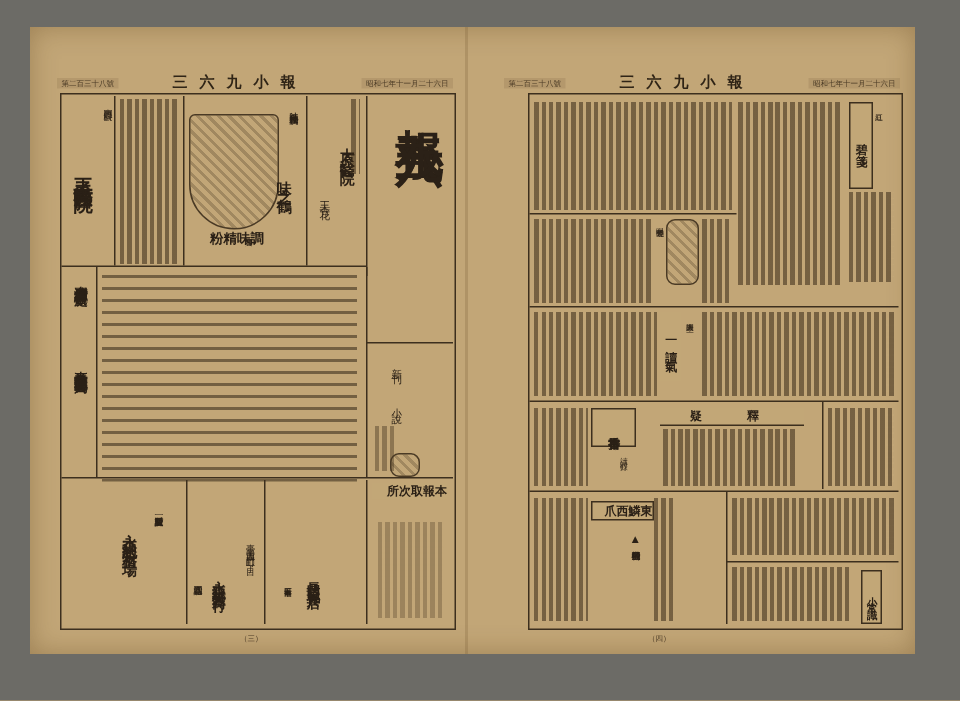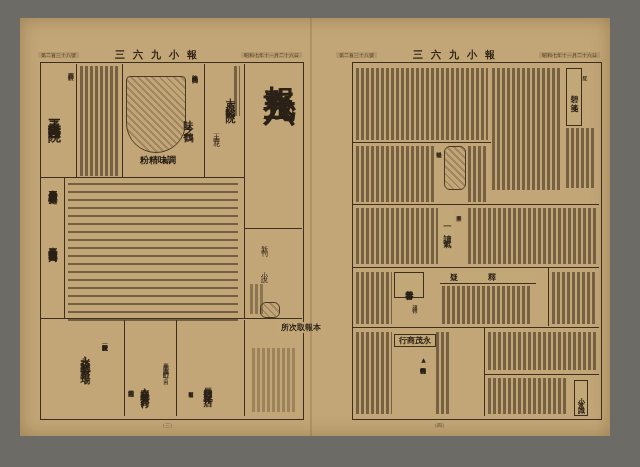--- a/index.html
+++ b/index.html
@@ -21,21 +21,21 @@
   .textblock{position:absolute;
     background-image:repeating-linear-gradient(90deg,rgba(55,40,22,.55) 0 3px,transparent 3px 5px),
                      repeating-linear-gradient(0deg,transparent 0 3px,rgba(194,166,119,.9) 3px 4px);}
   .grid-ad{position:absolute;
     background-image:repeating-linear-gradient(0deg,rgba(50,38,22,.55) 0 2px,transparent 2px 8px),
                      repeating-linear-gradient(90deg,transparent 0 4px,rgba(194,166,119,.8) 4px 5px);}
   .logo{position:absolute;writing-mode:vertical-rl;font-size:32px;font-weight:bold;color:#2b2117;letter-spacing:-2px;font-family:"DejaVu Serif",serif;}
   .ornament{position:absolute;border:1px solid #4a3a25;border-radius:4px 4px 30px 30px;
     background:repeating-linear-gradient(45deg,rgba(60,45,25,.25) 0 2px,transparent 2px 5px);}
   .boxhead{position:absolute;border:1px solid #3c2f1e;background:rgba(194,166,119,.95);writing-mode:vertical-rl;font-weight:bold;color:#2a2016;display:flex;align-items:center;justify-content:center;}
-  .hhead{position:absolute;font-weight:bold;color:#2a2016;background:rgba(194,166,119,.95);text-align:center;}
+  .hhead{position:absolute;font-weight:bold;color:#2a2016;background:rgba(194,166,119,.95);}
   .pageno{position:absolute;font-size:5px;color:#4a3a25;}
 </style>
 </head>
 <body>
 
 <div class="sheet">
 
   <div class="page left">
     <div class="masthead-line">
       <span class="mh-small">第二百三十八號</span>
@@ -73,21 +73,21 @@
     <div class="vtext" style="left:28px;top:165px;font-size:9px;font-weight:bold;letter-spacing:1px;">臺灣總經售處</div>
     <div class="vtext" style="left:28px;top:222px;font-size:9px;font-weight:bold;letter-spacing:1px;">嘉義市蘭記書局</div>
     <div class="vline" style="left:44px;top:160px;height:140px;"></div>
 
     <div class="grid-ad" style="left:48px;top:163px;width:170px;height:140px;"></div>
     <div class="vline" style="left:224px;top:160px;height:140px;"></div>
 
     <div class="textblock" style="left:230px;top:266px;width:14px;height:30px;opacity:.7;"></div>
     <div class="ornament" style="left:240px;top:284px;width:18px;height:14px;border-radius:6px;"></div>
     <div class="hline" style="left:224px;top:300px;width:58px;"></div>
-    <div class="hhead" style="left:228px;top:304px;width:50px;font-size:8px;direction:rtl;unicode-bidi:bidi-override;margin-left:28px;">本報取次所</div>
+    <div class="hhead" style="left:228px;top:304px;width:50px;font-size:8px;direction:rtl;unicode-bidi:bidi-override;">本報取次所</div>
 
     <div class="hline" style="left:21px;top:300px;width:203px;"></div>
 
     <div class="vtext" style="left:82px;top:322px;font-size:6px;">一般製材販賣受託</div>
     <div class="vtext" style="left:60px;top:330px;font-size:10px;font-weight:bold;letter-spacing:3px;">永森記製材工場</div>
     <div class="vline" style="left:104px;top:302px;height:96px;"></div>
 
     <div class="vtext" style="left:108px;top:368px;font-size:6px;">電話五〇四番</div>
     <div class="vtext" style="left:120px;top:362px;font-size:9px;font-weight:bold;letter-spacing:2px;">永森記材木商行</div>
     <div class="vtext" style="left:143px;top:340px;font-size:6px;letter-spacing:2px;">臺南市西門町一丁目</div>
@@ -133,21 +133,21 @@
     <div class="textblock" style="left:44px;top:254px;width:36px;height:52px;"></div>
     <div class="boxhead" style="left:82px;top:254px;width:28px;height:24px;font-size:8px;flex-wrap:wrap;">古香零拾</div>
     <div class="vtext" style="left:100px;top:282px;font-size:5px;letter-spacing:2px;">讀詩錄</div>
     <div class="hhead" style="left:128px;top:254px;width:96px;font-size:8px;letter-spacing:30px;border-bottom:1px solid #3c2f1e;direction:rtl;unicode-bidi:bidi-override;">釋疑</div>
     <div class="textblock" style="left:130px;top:268px;width:90px;height:38px;"></div>
     <div class="vline" style="left:236px;top:250px;height:58px;"></div>
     <div class="textblock" style="left:240px;top:254px;width:44px;height:52px;"></div>
 
     <div class="hline" style="left:41px;top:309px;width:246px;"></div>
     <div class="textblock" style="left:44px;top:314px;width:36px;height:82px;"></div>
-    <div class="hhead" style="left:82px;top:316px;width:40px;font-size:8px;border:1px solid #3c2f1e;direction:rtl;unicode-bidi:bidi-override;">永茂商行</div>
+    <div class="hhead" style="left:82px;top:316px;width:40px;font-size:8px;border:1px solid #3c2f1e;direction:rtl;unicode-bidi:bidi-override;">東鱗西爪</div>
     <div class="vtext" style="left:108px;top:338px;font-size:6px;">▲飛行機的發明者</div>
     <div class="textblock" style="left:124px;top:314px;width:14px;height:82px;"></div>
     <div class="vline" style="left:172px;top:310px;height:88px;"></div>
     <div class="textblock" style="left:176px;top:314px;width:108px;height:38px;"></div>
     <div class="hline" style="left:172px;top:356px;width:115px;"></div>
     <div class="textblock" style="left:176px;top:360px;width:78px;height:36px;"></div>
     <div class="boxhead" style="left:262px;top:362px;width:12px;height:34px;font-size:7px;letter-spacing:4px;">小常識</div>
 
     <div class="pageno" style="left:120px;top:404px;">（四）</div>
   </div>

